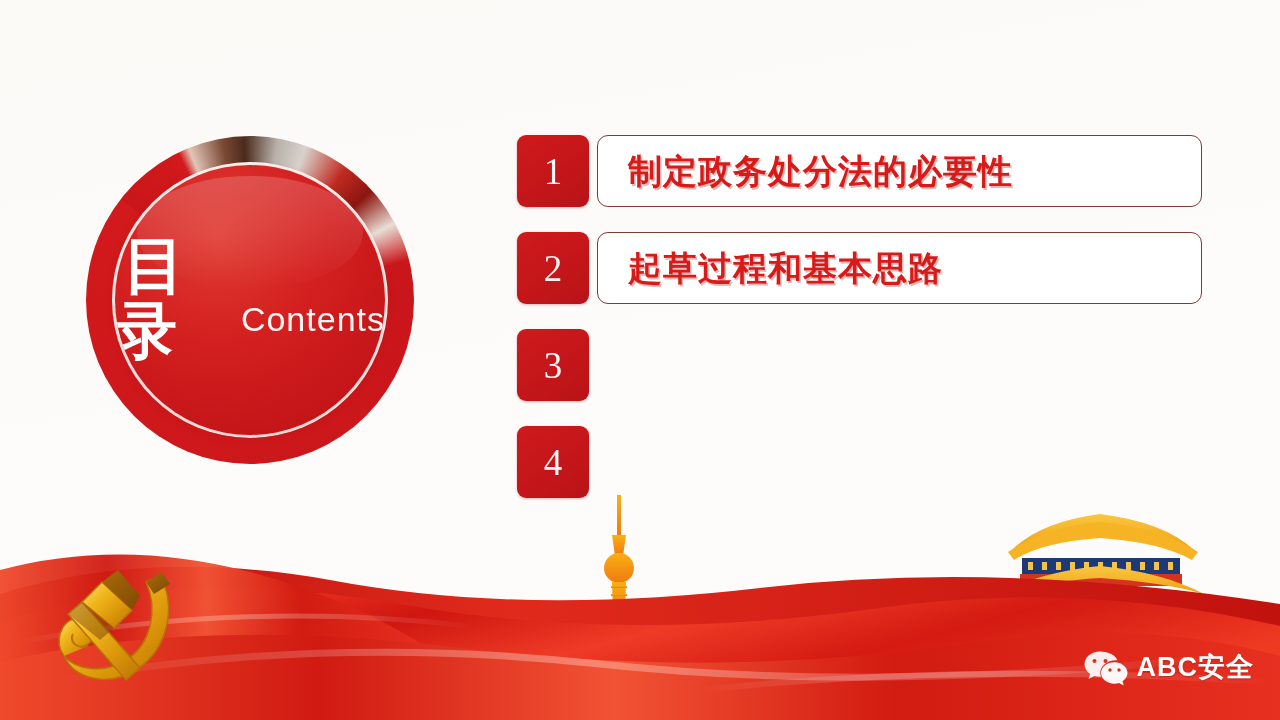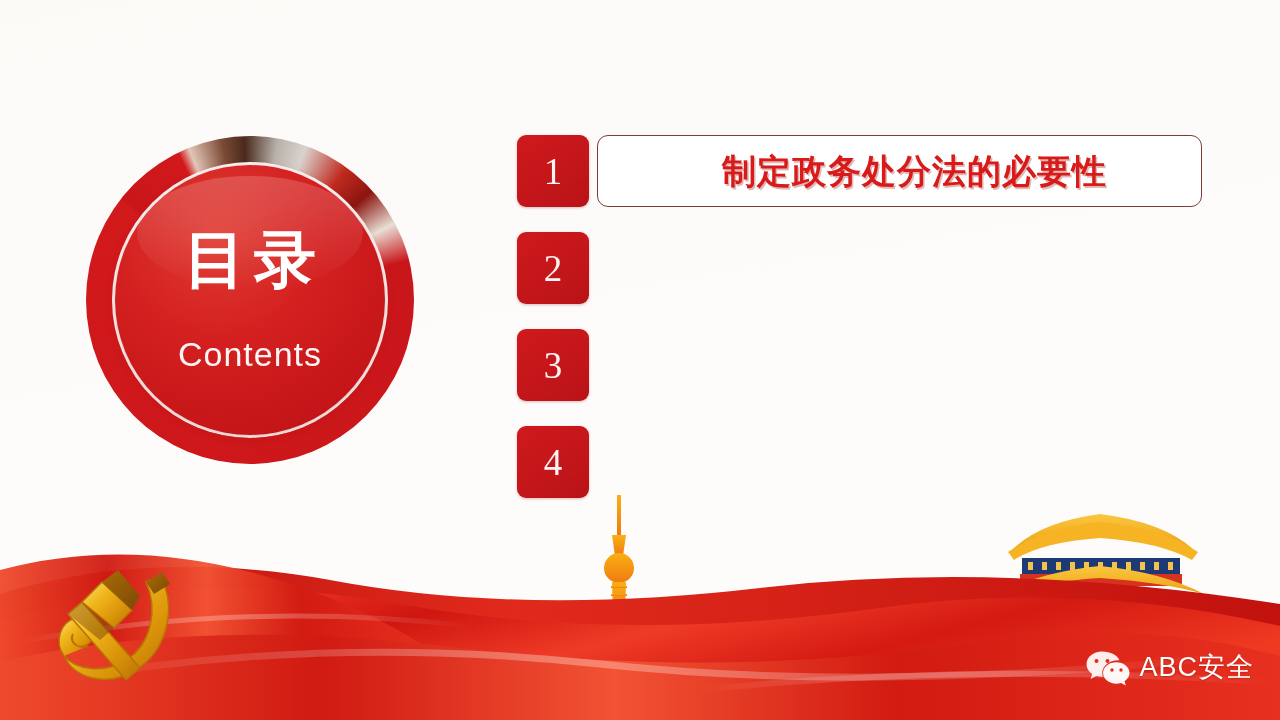--- a/index.html
+++ b/index.html
@@ -68,21 +68,21 @@
     bottom: 34px;
     display: flex;
     align-items: center;
     gap: 8px;
     z-index: 40;
   }
   .wm-icon { width: 46px; height: 38px; display:block; }
   .wm-text {
     color: #ffffff;
     font-size: 27px;
-    font-weight: 400;
+    font-weight: 700;
     letter-spacing: 1px;
     line-height: 1;
     text-shadow: 0 1px 2px rgba(120,10,10,.35);
     font-family: "Liberation Sans", "DejaVu Sans", sans-serif;
   }
 
   
   .donut {
     position: absolute;
     left: 86px;
@@ -129,21 +129,21 @@
   .donut-core {
     position: absolute;
     left: 29px;
     top: 29px;
     width: 270px;
     height: 270px;
     border-radius: 50%;
     background: radial-gradient(circle at 38% 26%, #e03b32 0%, #d31f1f 42%, #c41518 78%, #b01113 100%);
     box-shadow: 0 2px 10px rgba(150,15,15,.28);
     display: flex;
-    flex-direction: column;
+    flex-direction: row;
     align-items: center;
     justify-content: center;
     overflow: hidden;
   }
   .donut-core::before {
     content: "";
     position: absolute;
     left: 8%;
     top: 4%;
     width: 84%;
@@ -209,21 +209,20 @@
   .toc-box {
     flex: 1 1 auto;
     margin-left: 8px;
     border: 1px solid #7d3b36;
     border-radius: 11px;
     background: #ffffff;
     display: flex;
     align-items: center;
     padding-left: 30px;
     box-sizing: border-box;
-    justify-content: center;
   }
   .toc-label {
     color: #d81a18;
     font-size: 34px;
     font-weight: 700;
     letter-spacing: 1px;
     line-height: 1;
     white-space: nowrap;
     text-shadow: 1.5px 1.5px 0 rgba(150,20,18,.30);
   }
@@ -465,20 +464,23 @@
 
     <div class="toc-row">
       <div class="toc-num">1</div>
       <div class="toc-box">
         <span class="toc-label">制定政务处分法的必要性</span>
       </div>
     </div>
 
     <div class="toc-row">
       <div class="toc-num">2</div>
+      <div class="toc-box">
+        <span class="toc-label">起草过程和基本思路</span>
+      </div>
     </div>
 
     <div class="toc-row">
       <div class="toc-num">3</div>
     </div>
 
     <div class="toc-row">
       <div class="toc-num">4</div>
     </div>
   </div>

